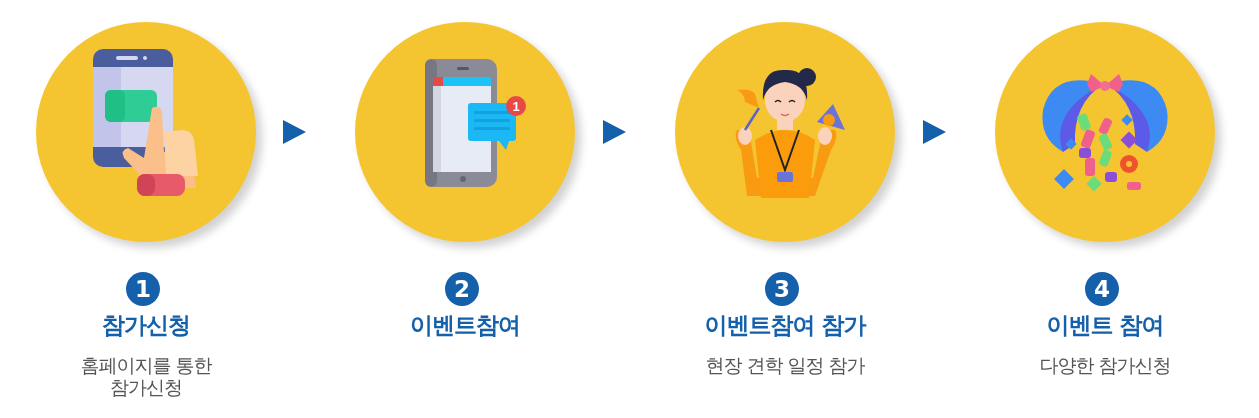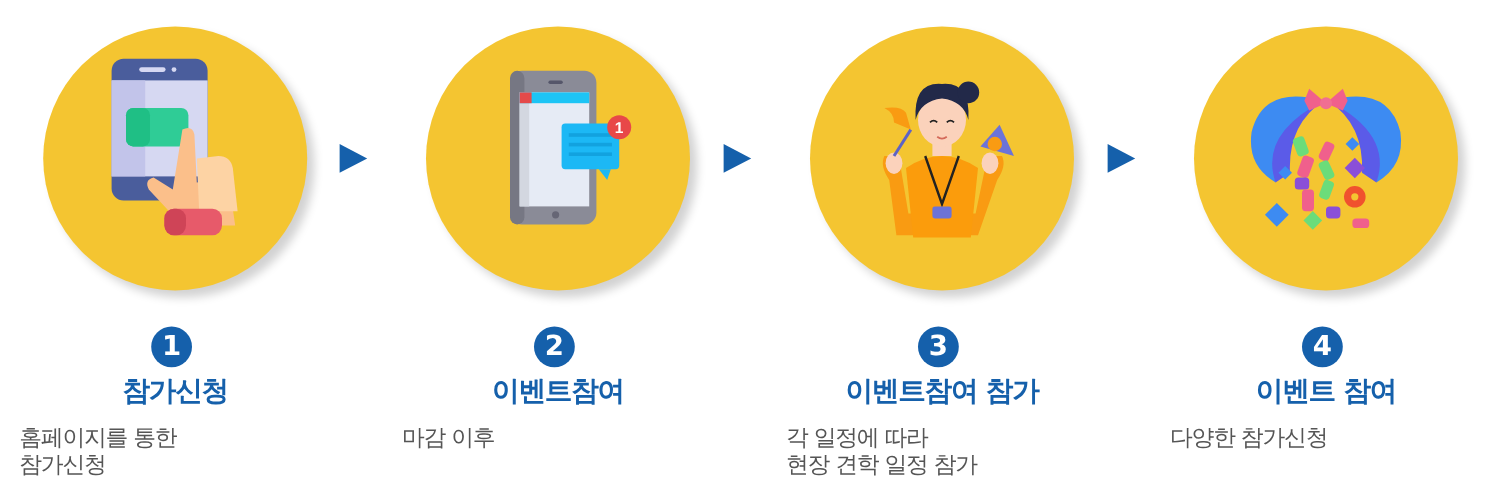--- a/index.html
+++ b/index.html
@@ -6,21 +6,21 @@
   body { width:1259px; height:418px; position:relative; overflow:hidden;
          font-family:"DejaVu Sans","Liberation Sans",sans-serif; }
   .step { position:absolute; top:0; width:260px; height:418px; }
   .circle { position:absolute; left:20px; top:22px; width:220px; height:220px; border-radius:50%;
             background:#f4c531; box-shadow:6px 6px 8px rgba(0,0,0,0.18); }
   .circle svg { position:absolute; left:0; top:0; width:220px; height:220px; }
   .num { position:absolute; left:110px; top:272px; width:34px; height:34px; border-radius:50%;
          background:#1560ab; color:#fff; font-weight:bold; font-size:23px; line-height:34px; text-align:center; }
   .title { position:absolute; left:0; top:310px; width:260px; text-align:center; color:#1560ab;
            font-weight:bold; font-size:23px; letter-spacing:-1px; }
-  .desc { position:absolute; left:0; top:354px; width:260px; text-align:left; color:#555555;
+  .desc { position:absolute; left:0; top:354px; width:260px; text-align:center; color:#555555;
           font-size:19px; line-height:22px; letter-spacing:-1px; }
   .desc span { display:block; }
   .arrow { position:absolute; top:120px; width:0; height:0;
            border-top:12.5px solid transparent; border-bottom:12.5px solid transparent;
            border-left:23px solid #1560ab; }
 </style>
 </head>
 <body>
 
 <div class="step" style="left:16px;">
@@ -64,21 +64,20 @@
       <rect x="119" y="89" width="36" height="3" fill="#12a2df"></rect>
       <rect x="119" y="97" width="36" height="3" fill="#12a2df"></rect>
       <rect x="119" y="105" width="36" height="3" fill="#12a2df"></rect>
       <circle cx="161" cy="84" r="10" fill="#e84848"></circle>
       <text x="161" y="89" font-size="13" font-weight="bold" fill="#fff" text-anchor="middle" font-family="Liberation Sans, sans-serif">1</text>
     </svg>
   </div>
   <div class="num">2</div>
   <div class="title">이벤트참여</div>
   <div class="desc">
-    <span>마감 이후</span>
   </div>
 </div>
 <div class="arrow" style="left:603px;"></div>
 
 <div class="step" style="left:655px;">
   <div class="circle">
     <svg viewBox="0 0 220 220">
       <path d="M66 128 q-8 -12 -4 -20 l12 0 l8 48 l56 0 l10 -48 l12 0 q4 8 -4 20 l-16 46 l-68 0 z" fill="#f99b12"></path>
       <path d="M80 118 q30 -20 60 0 l-6 58 l-48 0 z" fill="#fb9c0c"></path>
       <polyline points="96,108 110,148 124,108" stroke="#222" stroke-width="2" fill="none"></polyline>
@@ -94,21 +93,20 @@
       <ellipse cx="150" cy="114" rx="7" ry="9" fill="#fbd2bb"></ellipse>
       <line x1="70" y1="108" x2="84" y2="86" stroke="#5d63c6" stroke-width="2.5"></line>
       <path d="M84 86 l-14 -6 q0 -8 -8 -12 q14 -2 18 4 z" fill="#f99b12"></path>
       <polygon points="142,100 158,82 170,108" fill="#6c73d8"></polygon>
       <circle cx="154" cy="98" r="6" fill="#f99b12"></circle>
     </svg>
   </div>
   <div class="num">3</div>
   <div class="title">이벤트참여 참가</div>
   <div class="desc">
-    <span>각 일정에 따라</span>
     <span>현장 견학 일정 참가</span>
   </div>
 </div>
 <div class="arrow" style="left:923px;"></div>
 
 <div class="step" style="left:975px;">
   <div class="circle">
     <svg viewBox="0 0 220 220">
       <path d="M108 62 q-50 -14 -60 26 q-4 28 20 42 q-6 -40 40 -68 z" fill="#3d8bf2"></path>
       <path d="M112 62 q50 -14 60 26 q4 28 -20 42 q6 -40 -40 -68 z" fill="#3d8bf2"></path>

